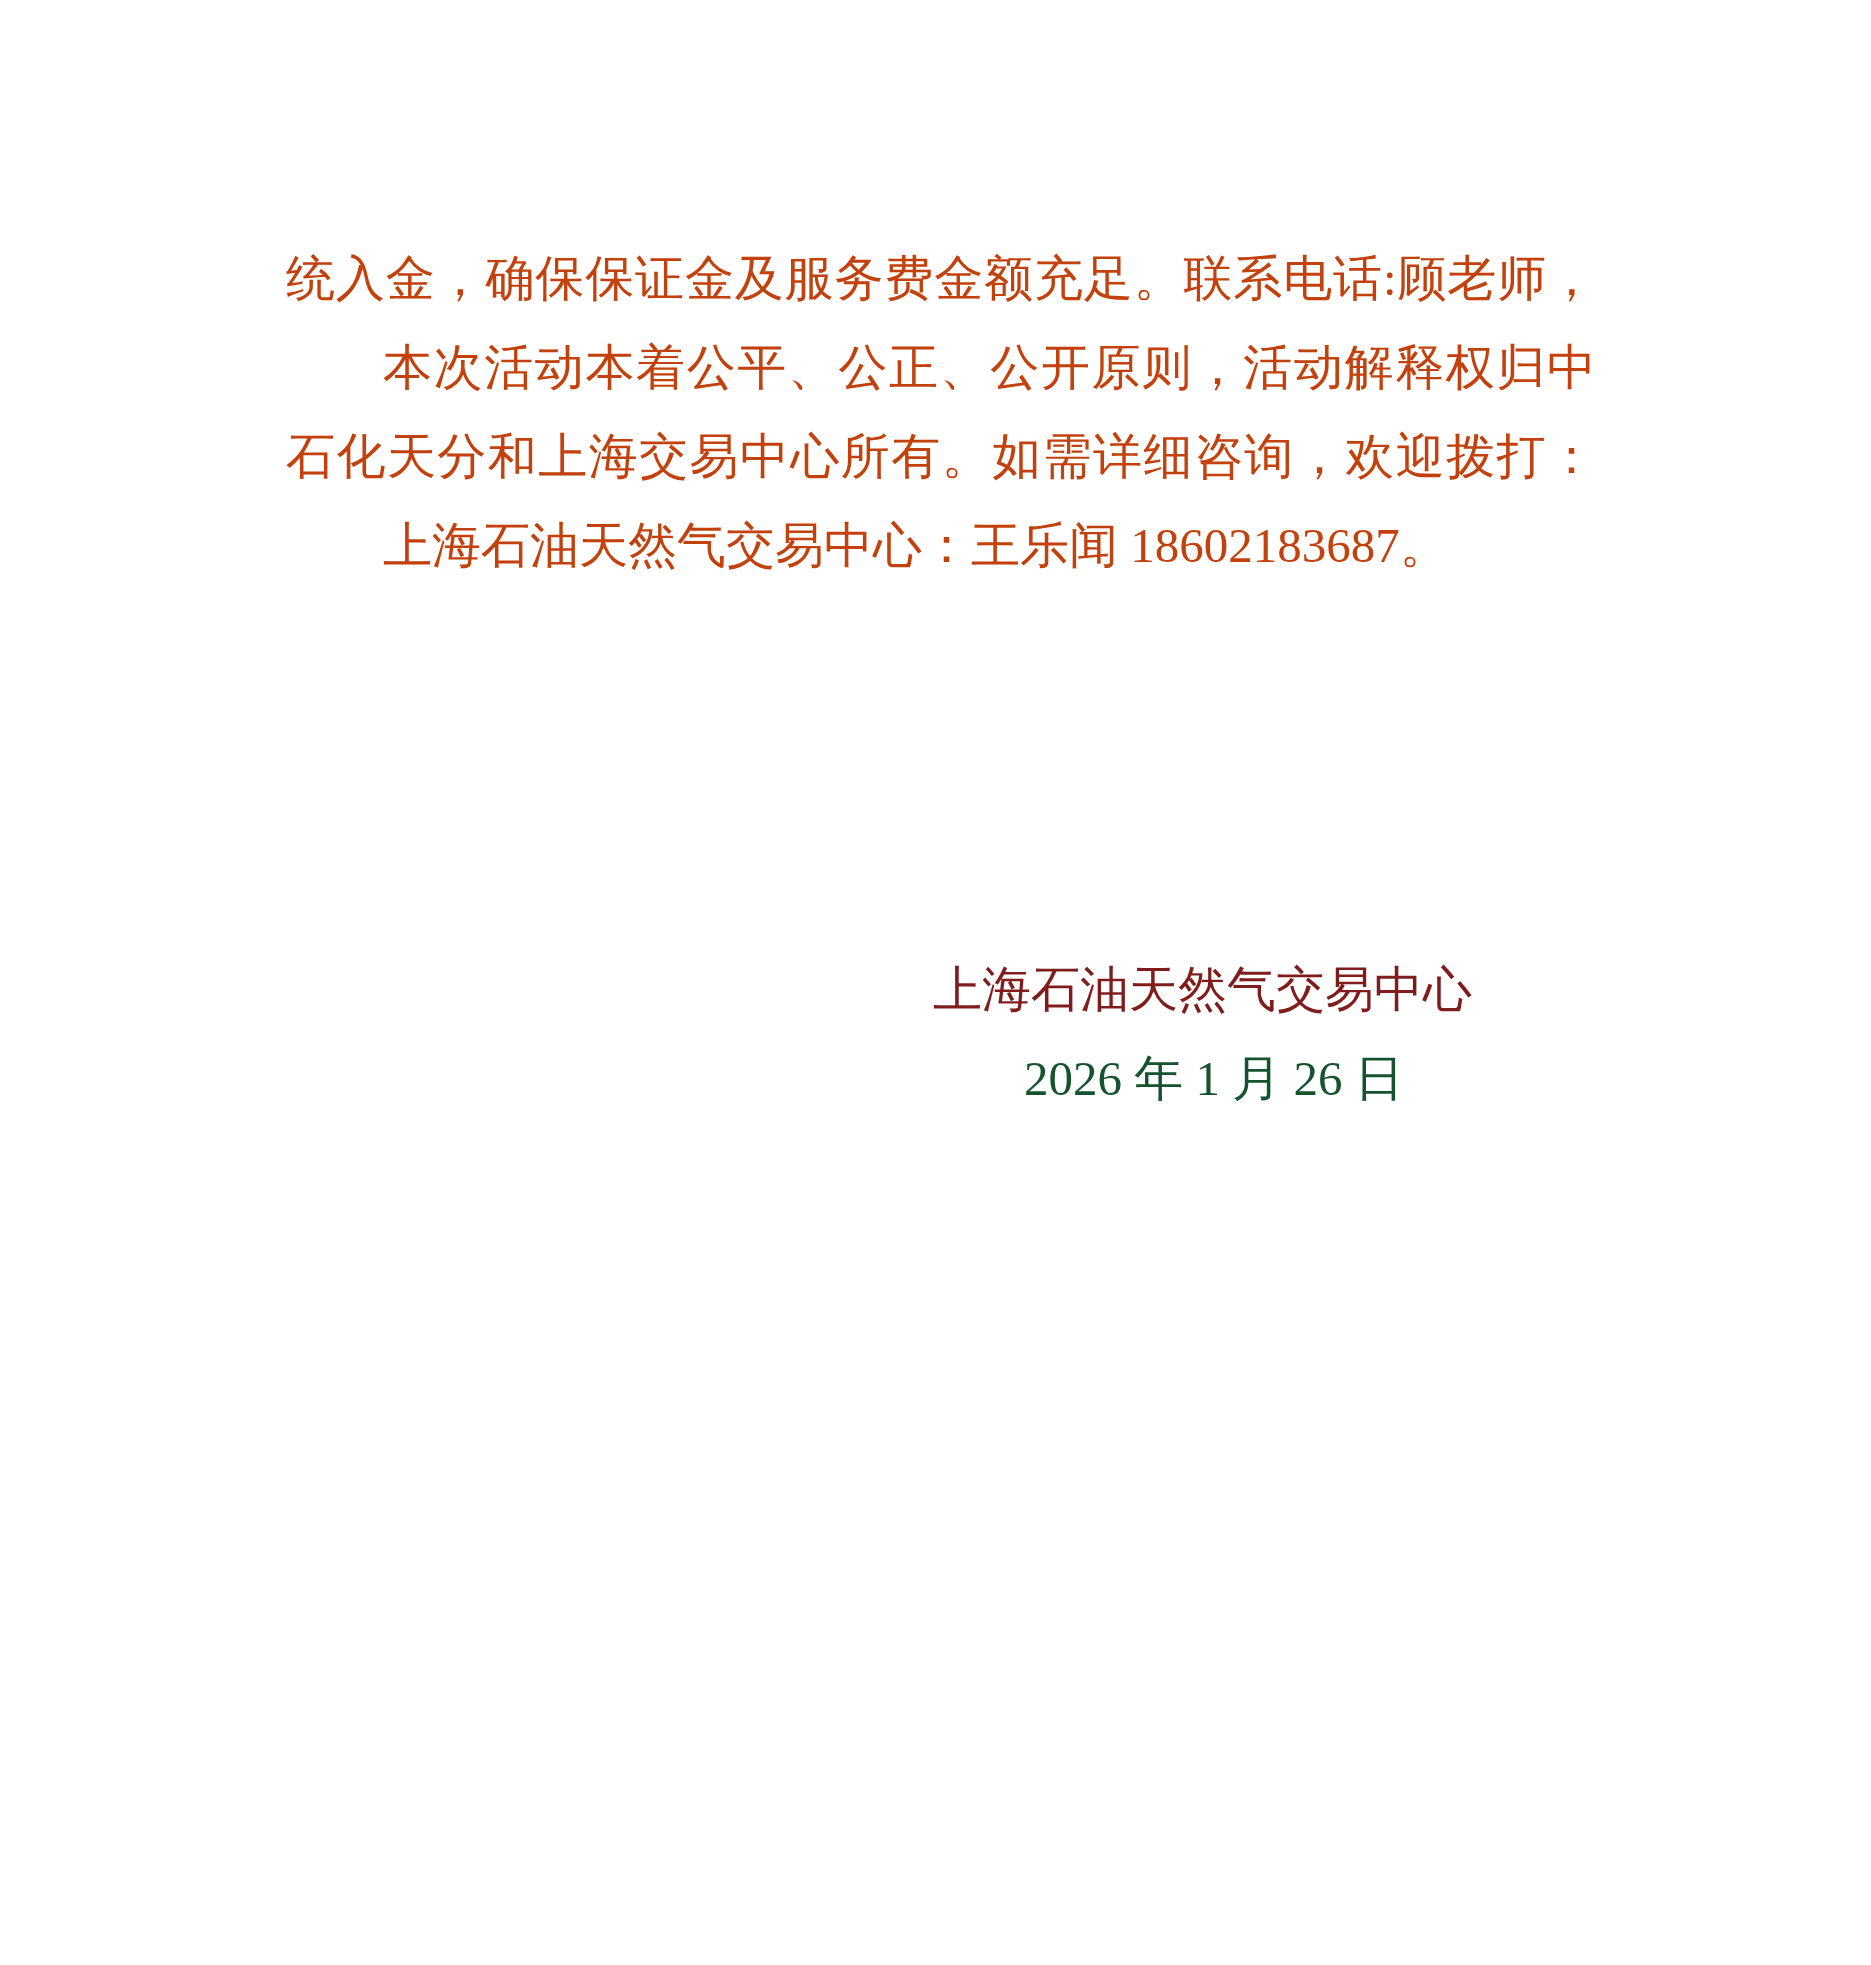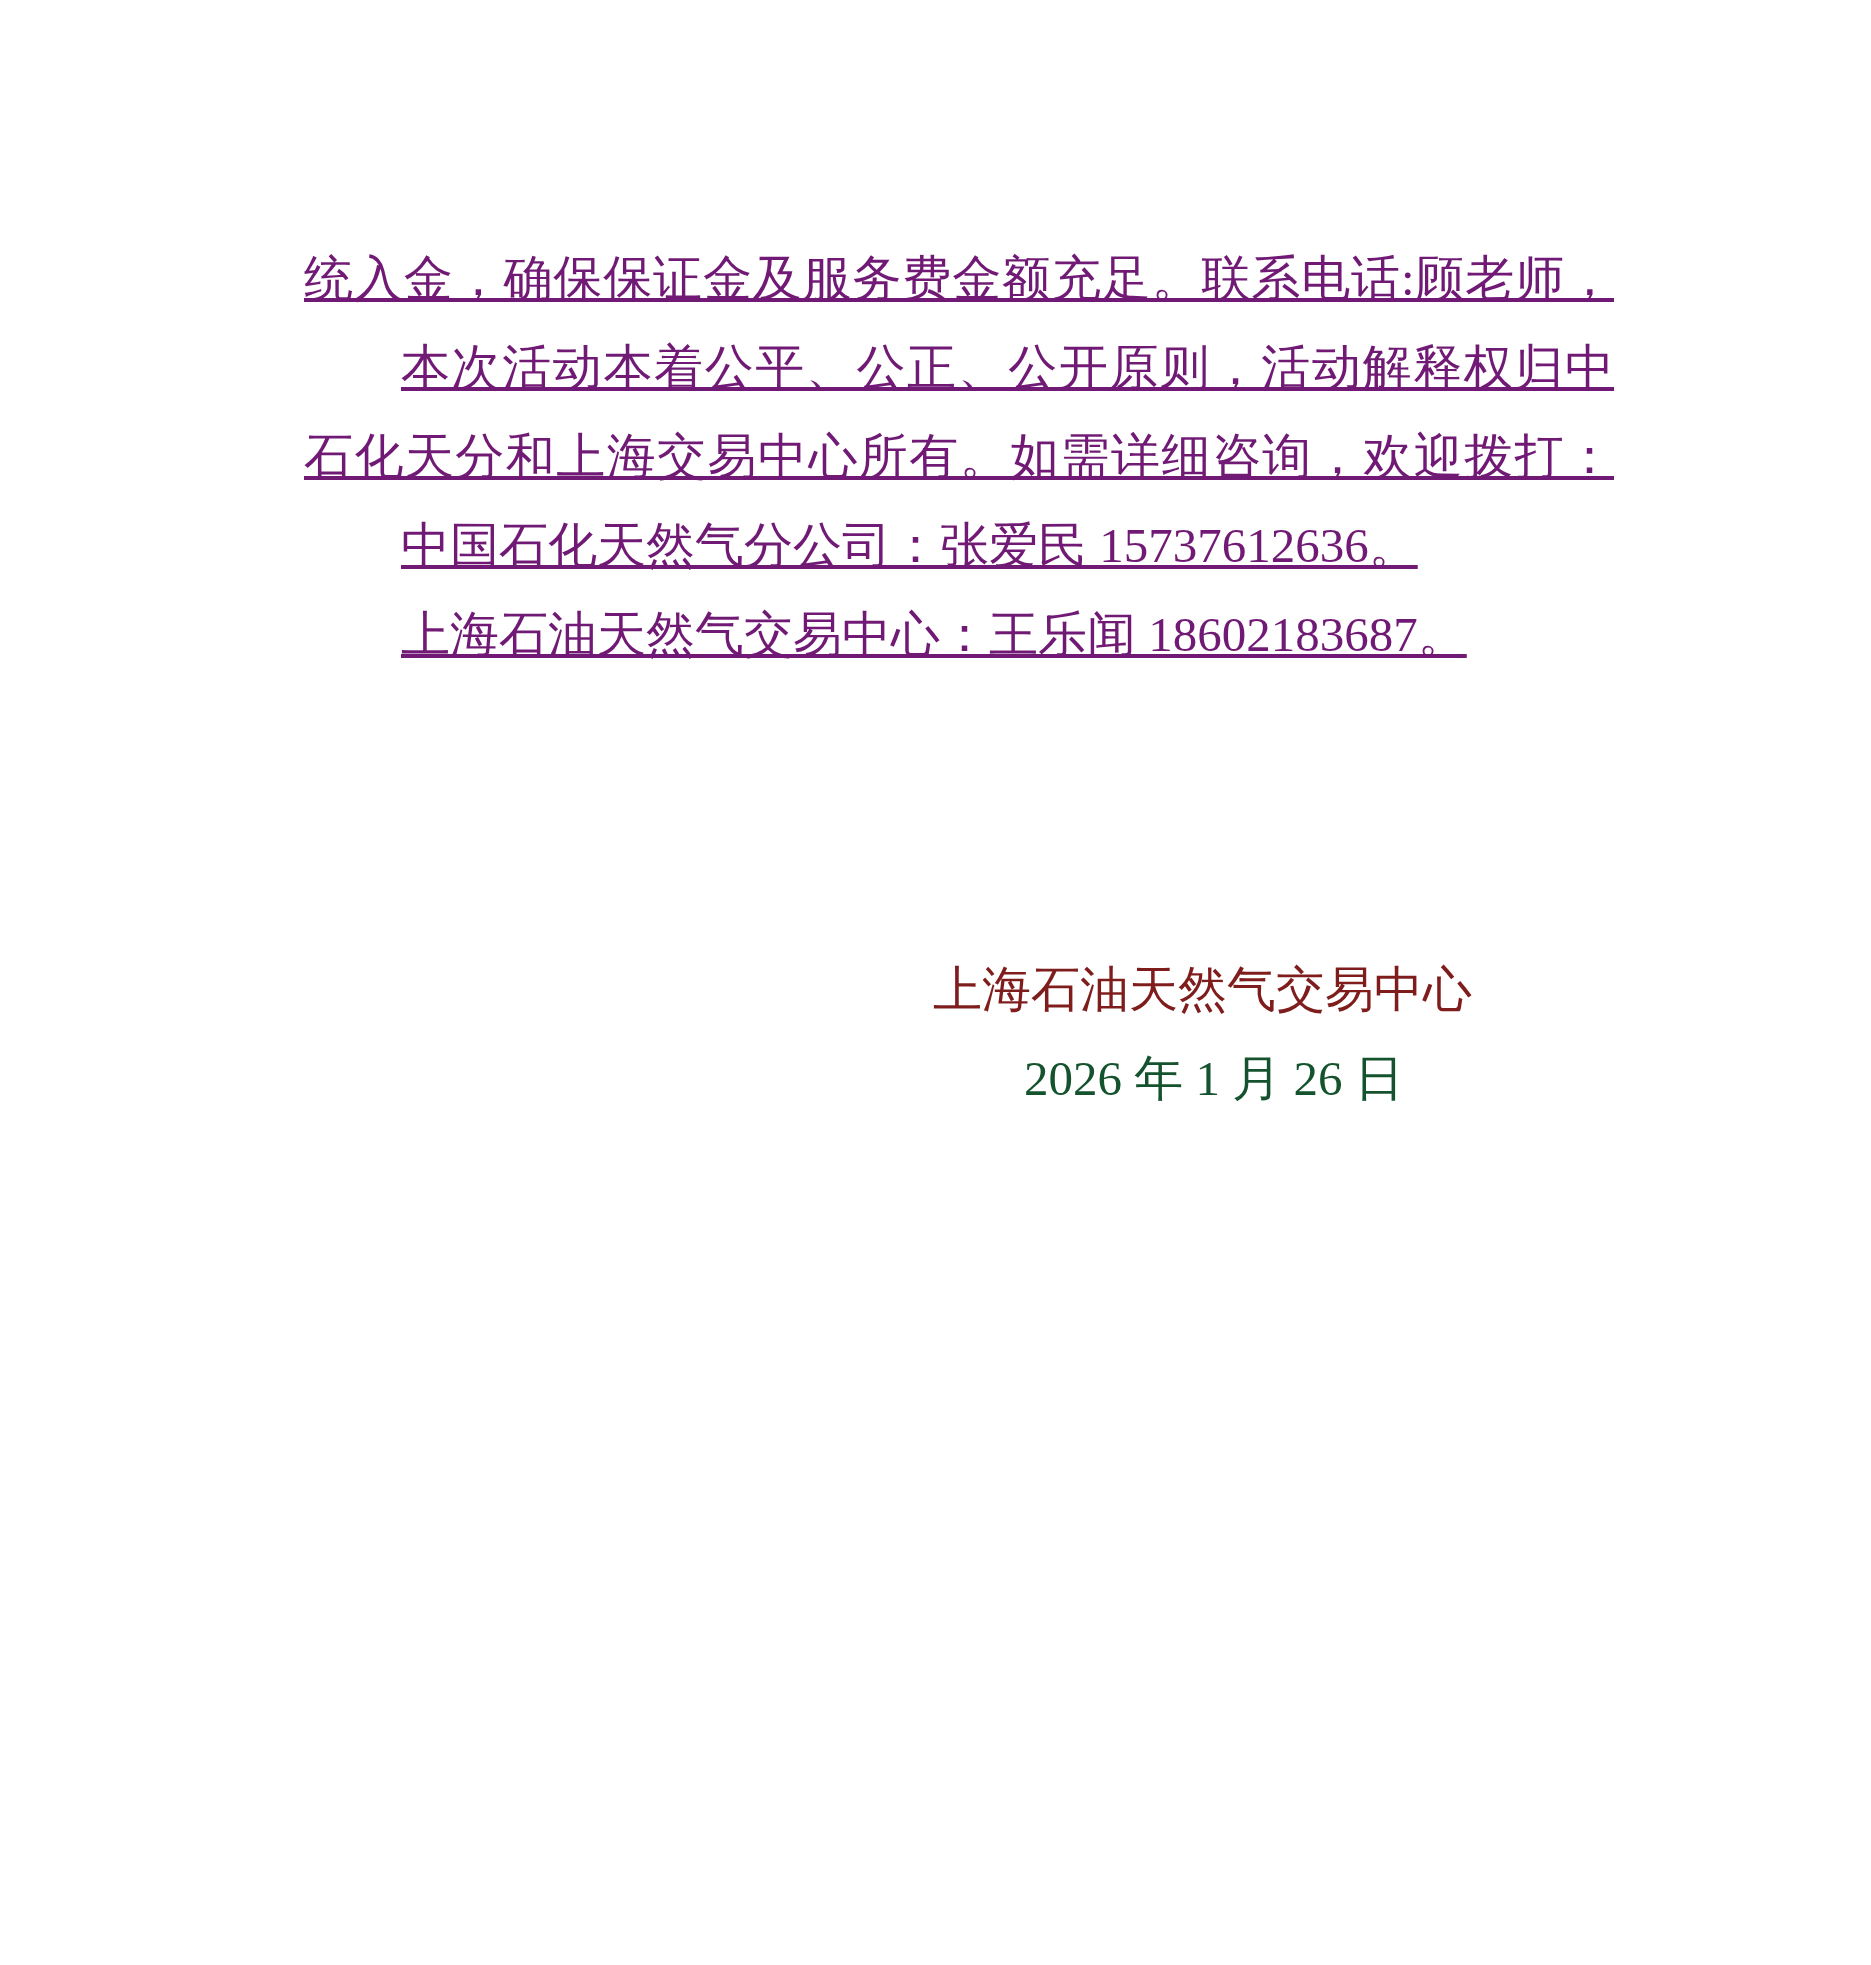--- a/index.html
+++ b/index.html
@@ -11,28 +11,27 @@
     position: relative;
     width: 1872px;
     height: 2647px;
     background: #ffffff;
     color: #000000;
     overflow: hidden;
     font-family: "Liberation Serif", "DejaVu Serif", serif;
   }
   .body-text {
     position: absolute;
-    left: 304px;
+    left: 286px;
     top: 234px;
     width: 1310px;
     font-size: 49px;
     line-height: 89px;
     letter-spacing: 0;
-    color: #701a75;
-    text-decoration: underline;
+    color: #c2410c;
   }
   .line {
     width: 1310px;
     white-space: nowrap;
   }
   .line.just {
     white-space: normal;
     text-align: justify;
     text-align-last: justify;
   }
@@ -64,21 +63,20 @@
 </style>
 </head>
 <body>
 
 <div class="page">
 
   <div class="body-text">
     <div class="line just">统入金，确保保证金及服务费金额充足。联系电话:顾老师，</div>
     <div class="line just indent2">本次活动本着公平、公正、公开原则，活动解释权归中</div>
     <div class="line just">石化天分和上海交易中心所有。如需详细咨询，欢迎拨打：</div>
-    <div class="line pad2">中国石化天然气分公司：张爱民 15737612636。</div>
     <div class="line pad2">上海石油天然气交易中心：王乐闻 18602183687。</div>
   </div>
 
   <div class="signature-line">上海石油天然气交易中心</div>
 
   <div class="date-line">2026 年 1 月 26 日</div>
 
 </div>
 
 

